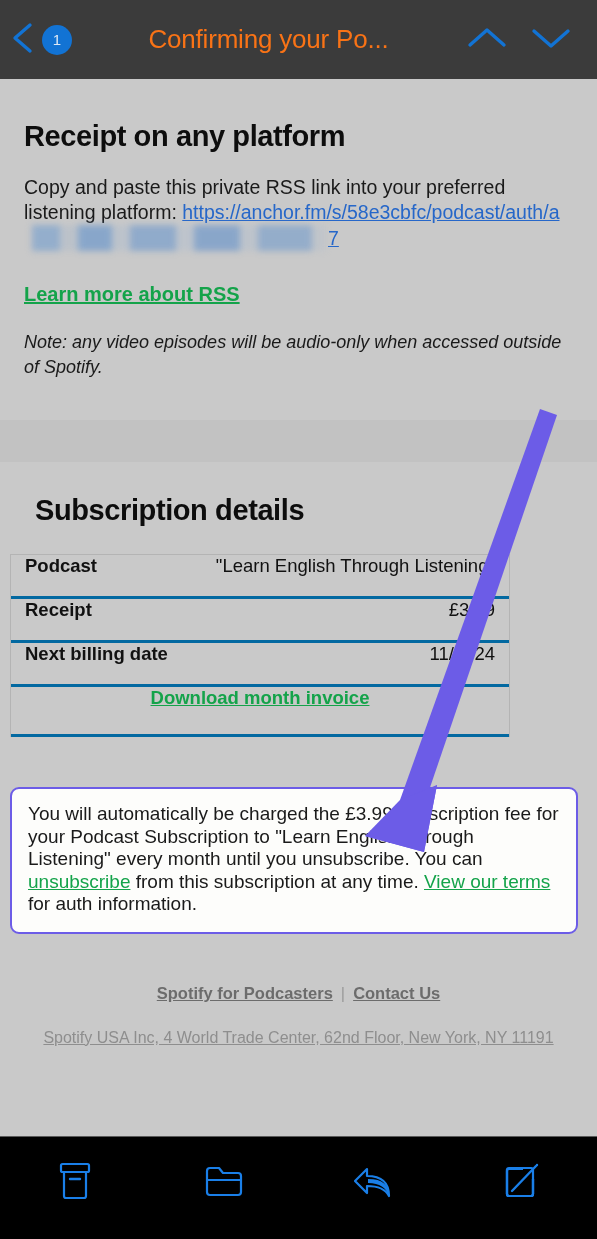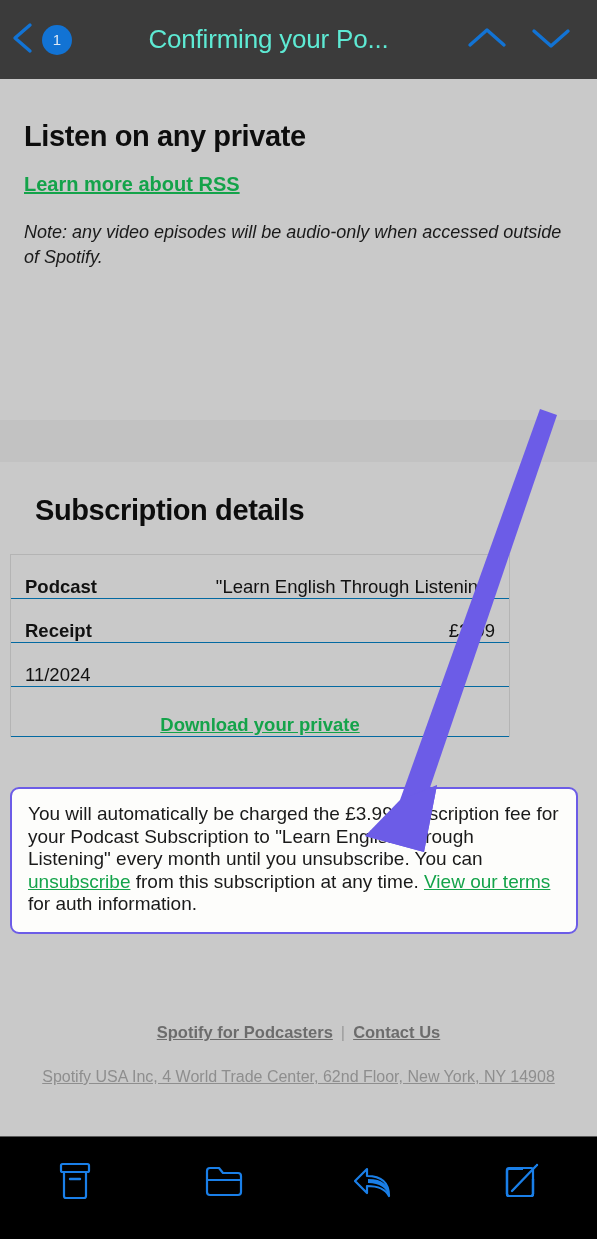--- a/index.html
+++ b/index.html
@@ -23,21 +23,21 @@
   }
   .badge-unread {
     width: 30px; height: 30px; border-radius: 50%;
     background: #1273d4; color: #dfe9f5;
     font-size: 15px; font-weight: 500;
     display: flex; align-items: center; justify-content: center;
     margin-left: 2px;
   }
   .nav-title {
     flex: 1; text-align: center;
-    color: #5eead4; font-size: 26px; font-weight: 500;
+    color: #f97316; font-size: 26px; font-weight: 500;
     letter-spacing: -0.2px;
     padding-left: 10px;
   }
   .nav-chevs { display: flex; align-items: center; margin-right: 14px; }
   .nav-chev { width: 64px; height: 44px; display: flex; align-items: center; justify-content: center; }
 
   
   .body-area {
     position: absolute; top: 79px; left: 0; width: 597px; height: 1057px;
     background: #c9c9c9;
@@ -88,40 +88,40 @@
     background: #c2c2c2;
   }
 
   
   .det-table {
     position: absolute; left: 10px; width: 500px;
     border: 1px solid #b4b4b4; border-bottom: none;
     background: #c9c9c9;
   }
   .det-row {
-    display: flex; align-items: flex-end; justify-content: space-between;
-    border-bottom: 1px solid #0369a1;
+    display: flex; align-items: flex-start; justify-content: space-between;
+    border-bottom: 3px solid #0369a1;
     padding: 0 14px; height: 44px;
   }
   .det-label { font-size: 18.5px; font-weight: bold; color: #111; }
   .det-value { font-size: 18.5px; color: #111; }
   .det-row.center { justify-content: center; height: 50px; }
   .det-row.center a { font-size: 18.5px; }
 
   
   .disclaimer {
     position: absolute; left: 10px; width: 568px;
     border: 2.5px solid #6c5ce7; border-radius: 9px;
     background: #fdfdfb;
     padding: 14px 16px 16px 16px;
   }
   .disclaimer p { font-size: 19px; color: #1a1a1a; line-height: 22.5px; }
 
   
-  .footer { position: absolute; left: 0; width: 597px; text-align: center; margin-top: 39px; }
+  .footer { position: absolute; left: 0; width: 597px; text-align: center; }
   .footer-links { font-size: 16.5px; }
   .footer-links a { color: #6c6c6c; text-decoration: underline; font-weight: bold; }
   .footer-sep { color: #9a9a9a; padding: 0 8px; }
   .footer-addr { font-size: 16px; color: #8e8e8e; margin-top: 26px; }
   .footer-addr u { text-decoration: underline; }
 
   
   .toolbar {
     position: absolute; bottom: 0; left: 0; width: 597px; height: 103px;
     background: #000; border-top: 1px solid #5a5a5a;
@@ -161,22 +161,25 @@
               <polyline points="4,6 21,21 38,6" fill="none" stroke="#1273d4" stroke-width="3.4" stroke-linecap="round" stroke-linejoin="round"></polyline>
             </svg>
         </span>
       </div>
     </div>
   </div>
 
   <div class="body-area">
 
     <div class="sec" style="position:absolute; top:41px; left:0; width:597px;">
-      <h2 class="sec-title">Listen on any private</h2>
-      <p style="margin-top:20px;">
+      <h2 class="sec-title">Receipt on any platform</h2>
+      <p class="para" style="margin-top:22px;">
+        <span>Copy and paste this private RSS link into your preferred listening platform: </span><a class="link-blue" href="#"><span>https://anchor.fm/s/58e3cbfc/podcast/auth/a</span><span class="blur-url"></span><span>7</span></a>
+      </p>
+      <p style="margin-top:32px;">
         <a class="link-green" style="font-size:20px;" href="#">Learn more about RSS</a>
       </p>
       <p class="note" style="margin-top:24px; width:545px;">Note: any video episodes will be audio-only when accessed outside of Spotify.</p>
     </div>
 
     <div class="band" style="top:341px;"></div>
 
     <div class="sec" style="position:absolute; top:415px; left:0; width:597px;margin-left:11px;">
       <h2 class="sec-title">Subscription details</h2>
     </div>
@@ -184,37 +187,38 @@
     <div class="det-table" style="top:475px;">
       <div class="det-row">
         <span class="det-label">Podcast</span>
         <span class="det-value">"Learn English Through Listening"</span>
       </div>
       <div class="det-row">
         <span class="det-label">Receipt</span>
         <span class="det-value">£3.99</span>
       </div>
       <div class="det-row">
+        <span class="det-label">Next billing date</span>
         <span class="det-value">11/2024</span>
       </div>
       <div class="det-row center">
-        <a class="link-green" href="#">Download your private</a>
+        <a class="link-green" href="#">Download month invoice</a>
       </div>
     </div>
 
     <div class="disclaimer" style="top:708px;">
       <p><span>You will automatically be charged the £3.99 subscription fee for your Podcast Subscription to "Learn English Through Listening" every month until you unsubscribe. You can </span><a class="link-green-n" href="#">unsubscribe</a><span> from this subscription at any time. </span><a class="link-green-n" href="#">View our terms</a><span> for auth information.</span></p>
     </div>
 
     <div class="footer" style="top:905px;">
       <div class="footer-links">
         <a href="#">Spotify for Podcasters</a><span class="footer-sep">|</span><a href="#">Contact Us</a>
       </div>
       <div class="footer-addr">
-        <u>Spotify USA Inc, 4 World Trade Center, 62nd Floor, New York, NY 14908</u>
+        <u>Spotify USA Inc, 4 World Trade Center, 62nd Floor, New York, NY 11191</u>
       </div>
     </div>
 
   </div>
 
   <svg class="arrow-layer" width="597" height="1239" viewBox="0 0 597 1239">
     <g>
       <path d="M 540 409 L 400 800 L 423 808 L 557 415 Z" fill="#6c5ce7"></path>
       <path d="M 437 785 L 424 852 L 365 836 Z" fill="#6c5ce7"></path>
       <path d="M 400 800 L 437 785 L 424 852 L 365 836 Z" fill="#6c5ce7"></path>

